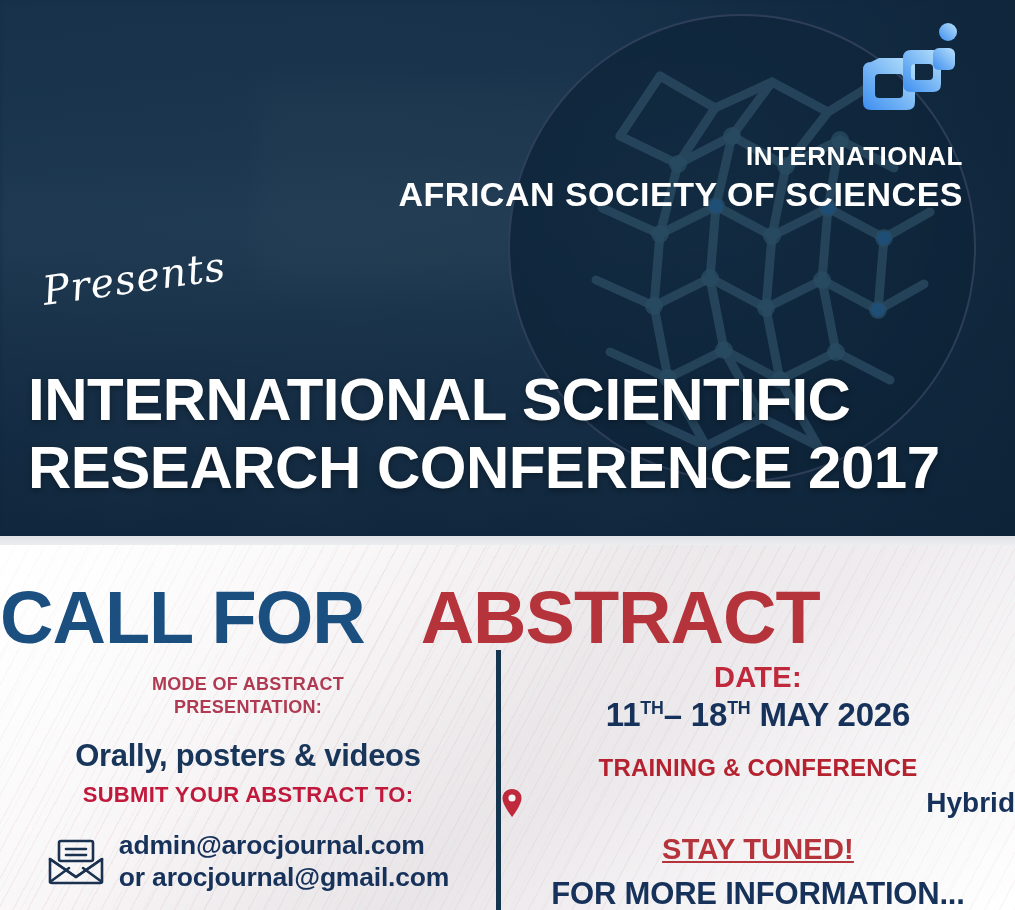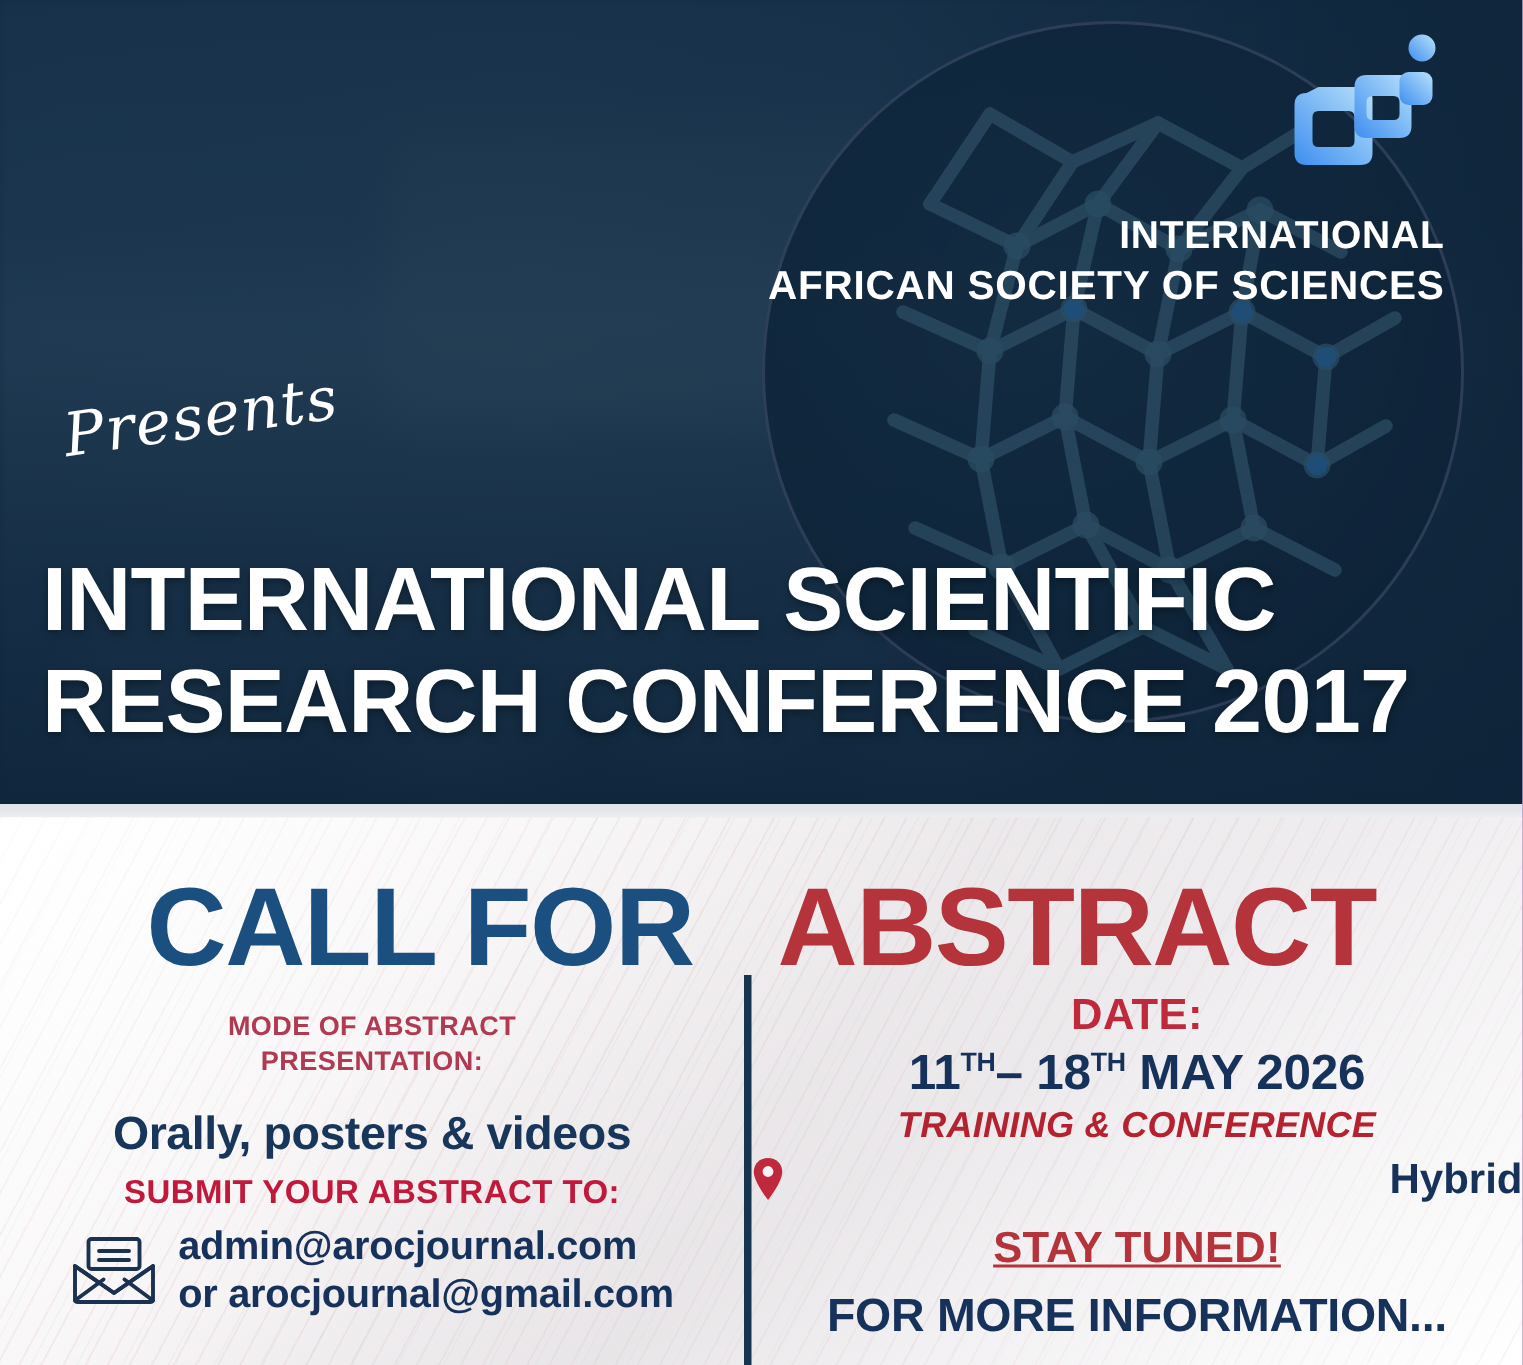--- a/index.html
+++ b/index.html
@@ -58,21 +58,21 @@
   .molecule-circle svg { position:absolute; left:0; top:0; }
 
   .logo-mark { position:absolute; left:849px; top:18px; width:116px; height:110px; }
 
   .org-name {
     position:absolute; right:52px; top:140px; width:640px;
     text-align:right; color:#ffffff;
     font-weight:bold; font-size:26px; letter-spacing:.5px; line-height:1.28;
   }
   .org-l1 { display:block; }
-  .org-l2 { display:block; font-size:27px; }
+  .org-l2 { display:block; font-size:34px; }
 
   .presents {
     position:absolute; left:46px; top:268px;
     color:#ffffff; font-size:40px;
     font-family:"DejaVu Serif", serif;
     font-style:italic; font-weight:400;
     transform:rotate(-8deg); transform-origin:left bottom;
     letter-spacing:1px;
   }
 
@@ -106,21 +106,21 @@
     z-index:2;
   }
   .lower-sheen {
     position:absolute; left:0; top:0; width:1015px; height:365px;
     background:linear-gradient(145deg, rgba(255,255,255,.75) 0%, rgba(255,255,255,0) 35%, rgba(222,218,222,.35) 60%, rgba(255,255,255,.5) 100%);
     pointer-events:none;
   }
 
   .call-headline {
     position:absolute; left:0; top:36px; width:1015px;
-    text-align:center; font-weight:bold;
+    text-align:left; font-weight:bold;
     font-size:74px; letter-spacing:-1px; line-height:1;
     white-space:nowrap;
   }
   .call-blue { color:#1b4f80; }
   .call-red  { color:#b5333a; }
 
   .v-divider {
     position:absolute; left:496px; top:105px; width:5px; height:260px;
     background:#15354f;
   }
@@ -136,21 +136,21 @@
   }
   .mode-value {
     margin-top:19px; color:#18365a; font-weight:bold;
     font-size:31px; letter-spacing:-.3px;
   }
   .submit-head {
     margin-top:8px; color:#c0193c; font-weight:bold;
     font-size:22px; letter-spacing:.3px;
   }
   .email-row {
-    margin-top:6px; display:flex; align-items:center;
+    margin-top:21px; display:flex; align-items:center;
     justify-content:center; gap:14px;
   }
   .envelope-icon { width:58px; height:48px; flex:none; }
   .emails {
     text-align:left; color:#17325a; font-weight:bold;
     font-size:26.5px; line-height:1.22; letter-spacing:-.2px;
   }
   .emails span { display:block; }
 
   
@@ -158,22 +158,22 @@
     position:absolute; left:501px; top:116px; width:514px;
     text-align:center;
   }
   .date-head { color:#c0283c; font-weight:bold; font-size:29px; letter-spacing:.3px; }
   .date-value {
     margin-top:2px; color:#17325a; font-weight:bold;
     font-size:33px; letter-spacing:-.2px;
   }
   .date-value sup { font-size:.54em; vertical-align:super; }
   .train-line {
-    margin-top:3px; color:#b5222f; font-weight:bold;
-    font-size:24px; letter-spacing:.2px;font-style:italic;
+    margin-top:20px; color:#b5222f; font-weight:bold;
+    font-size:24px; letter-spacing:.2px;
   }
   .hybrid-row {
     margin-top:5px; display:flex; align-items:center;
     justify-content:space-between; gap:6px;
   }
   .pin-icon { width:22px; height:30px; flex:none; }
   .hybrid-text { color:#17325a; font-weight:bold; font-size:28px; }
   .stay-tuned {
     margin-top:14px; color:#b5333a; font-weight:bold;
     font-size:29px; letter-spacing:.2px;text-decoration:underline;

